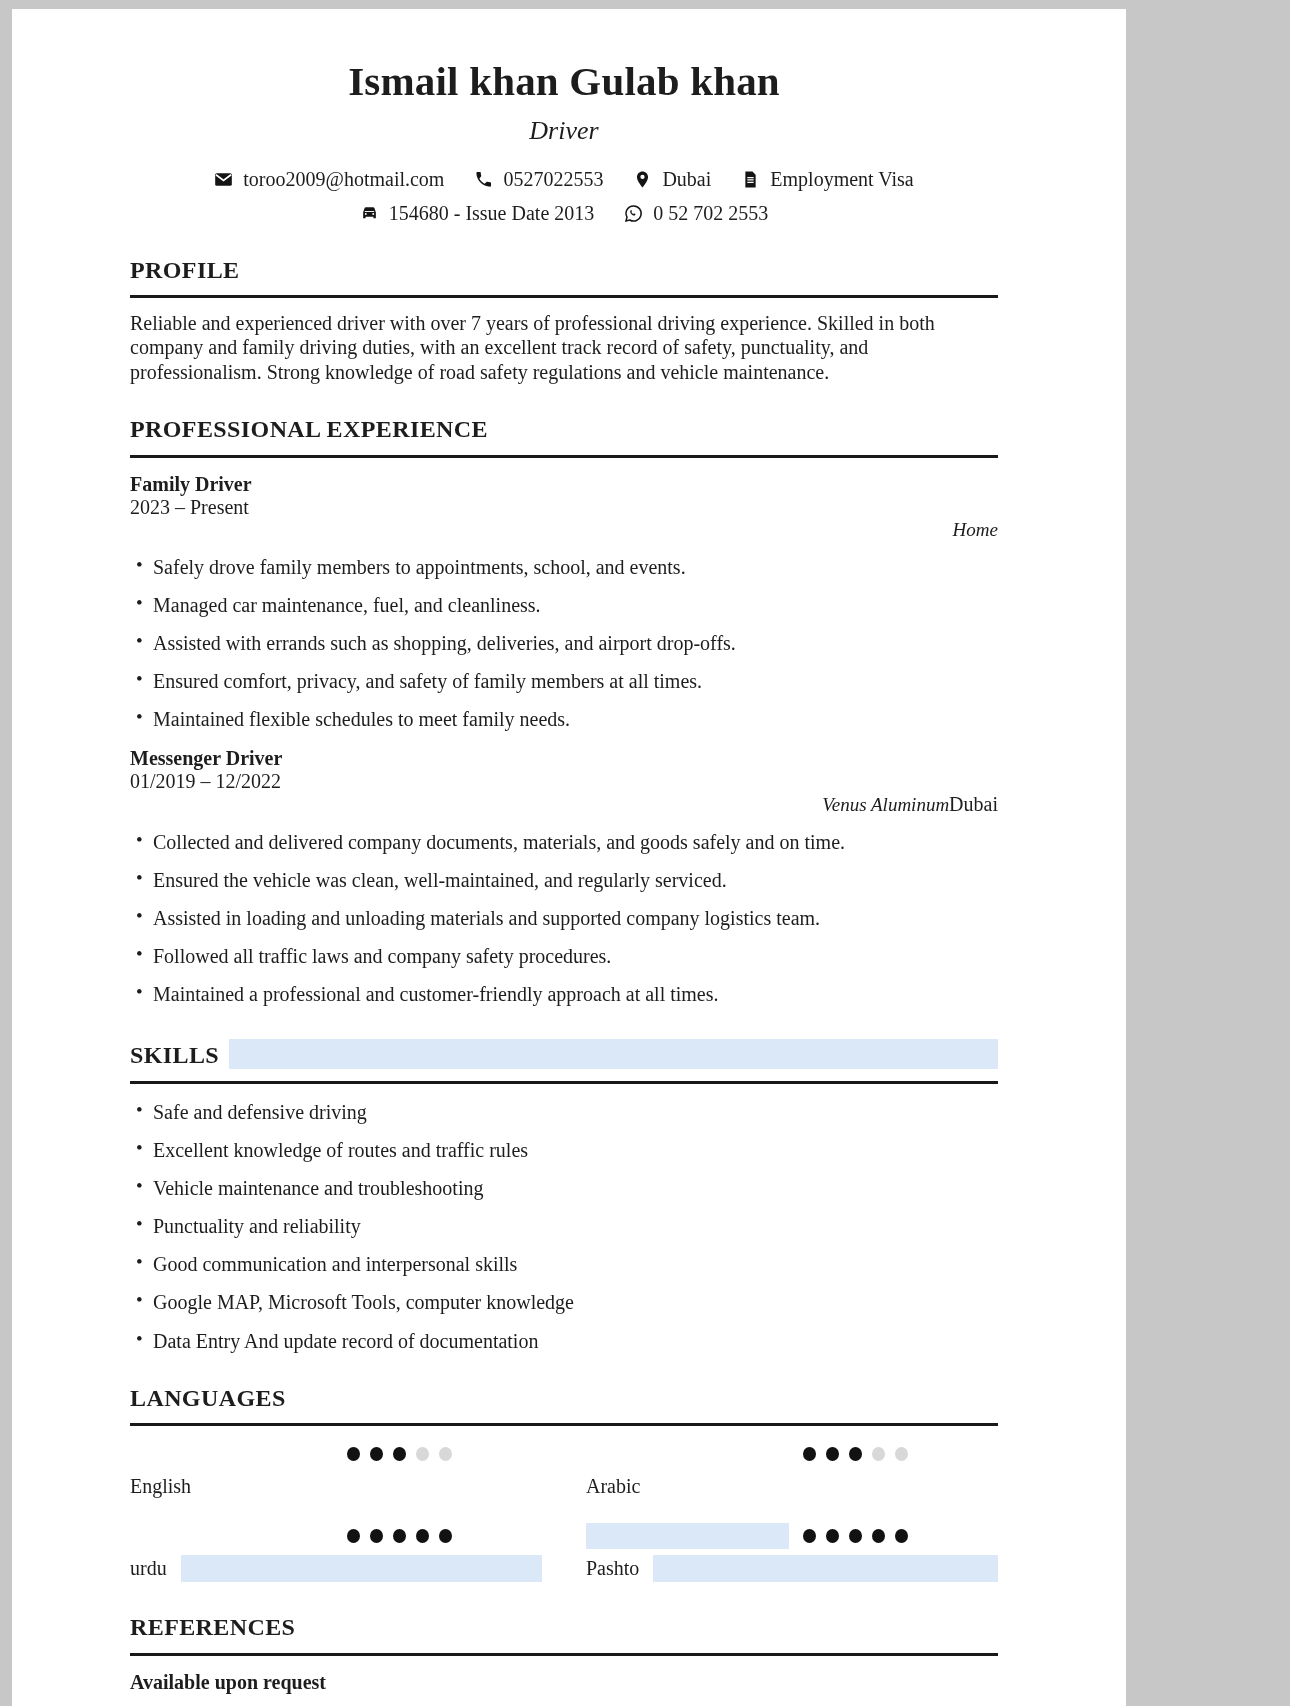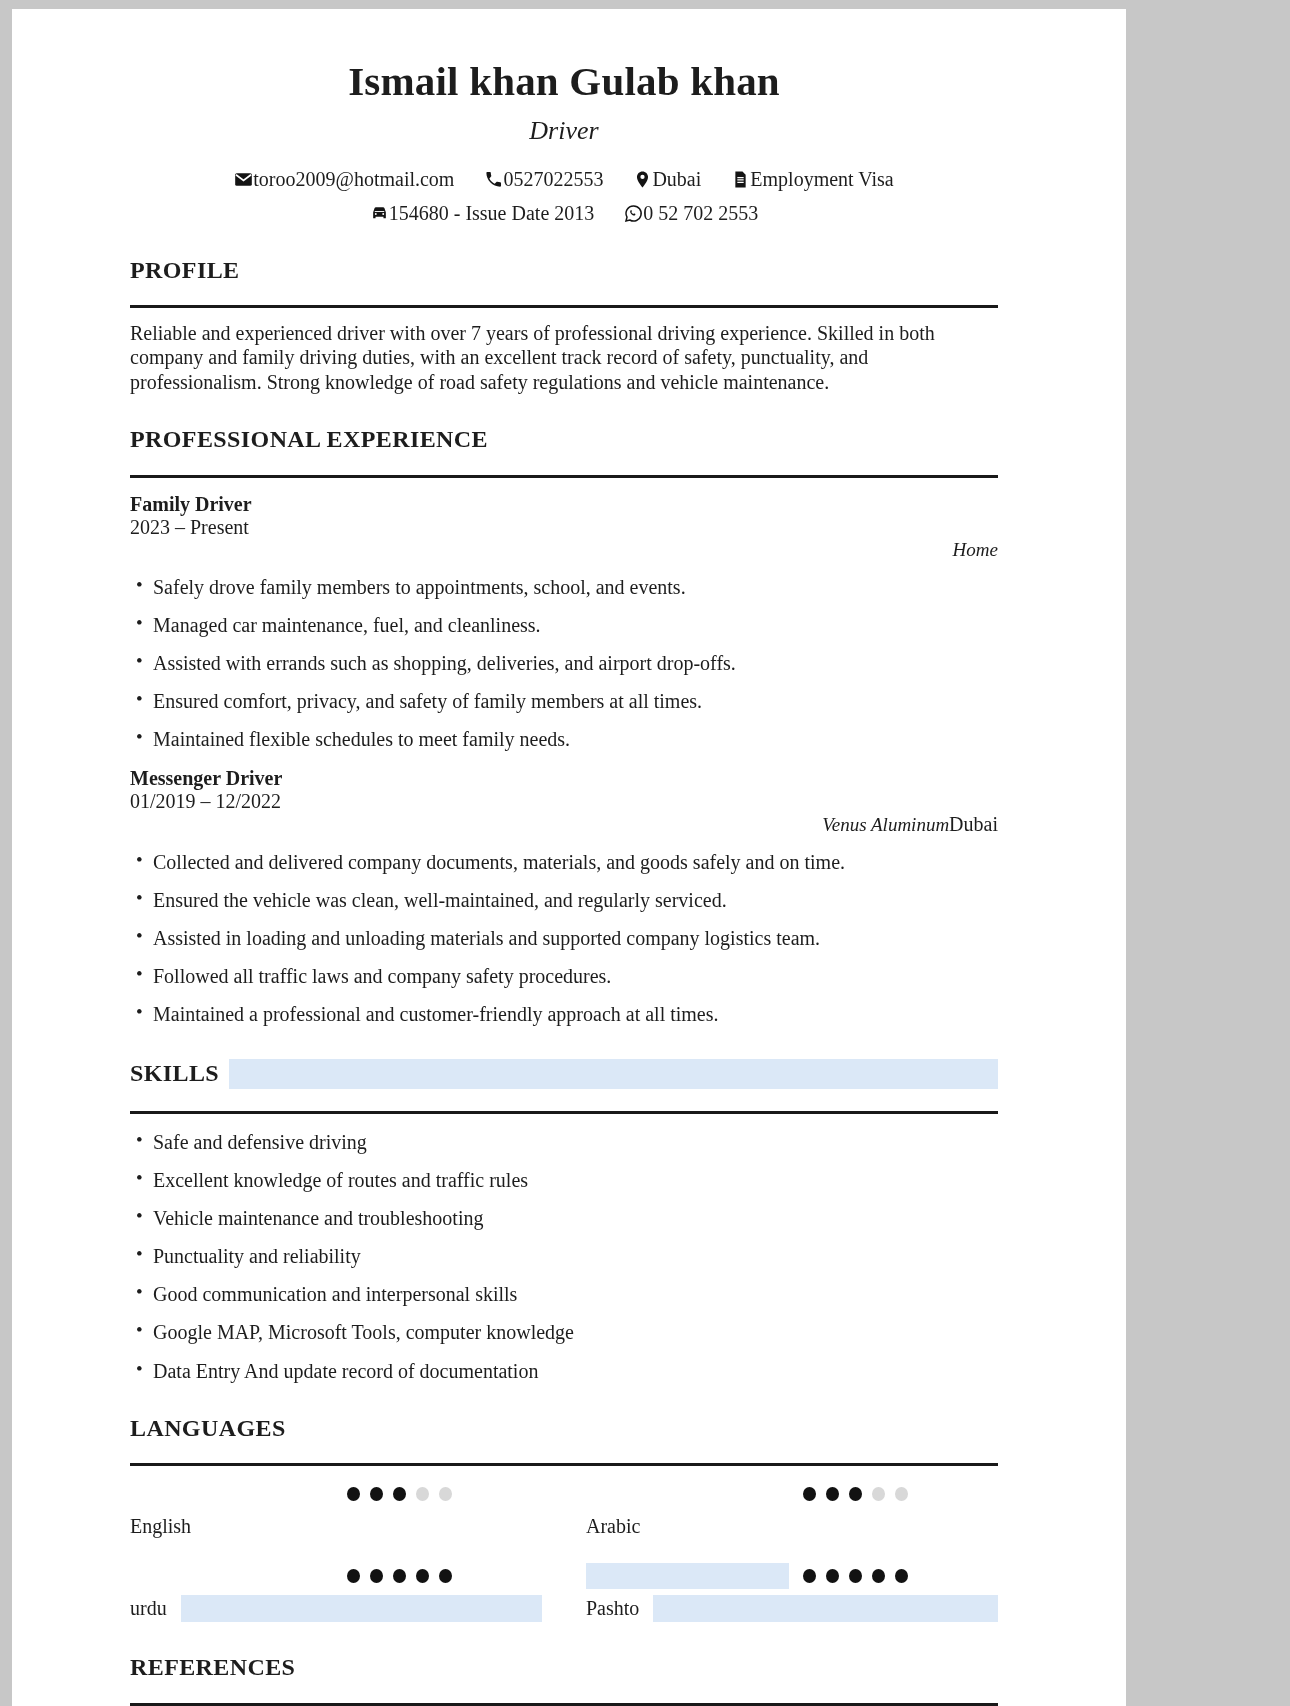--- a/index.html
+++ b/index.html
@@ -23,25 +23,25 @@
     width:1114px;
     min-height:1690px;
     padding:50px 128px 60px 118px;
   }
   
   .hdr{text-align:center;}
   .hdr-name{font-size:41px;font-weight:700;letter-spacing:.2px;margin:0;line-height:1.1;}
   .hdr-title{font-size:26px;font-style:italic;margin-top:13px;line-height:1.1;}
   .contact-row{display:flex;justify-content:center;align-items:center;gap:30px;margin-top:22px;font-size:20px;}
   .contact-row.second{margin-top:11px;}
-  .contact-item{display:flex;align-items:center;white-space:nowrap;}
+  .contact-item{display:flex;align-items:center;gap:10px;white-space:nowrap;}
   .cicon{width:19px;height:19px;flex:0 0 auto;display:block;}
   
   .section{margin-top:32px;}
-  .section-head{display:flex;align-items:center;border-bottom:3px solid var(--rule);padding-bottom:22px;}
+  .section-head{display:flex;align-items:flex-end;border-bottom:3px solid var(--rule);padding-bottom:12px;}
   .section-head h2{font-size:24px;font-weight:700;letter-spacing:.4px;margin:0;line-height:1.1;white-space:nowrap;}
   .head-bar{flex:1;height:30px;background:var(--hl);margin-left:10px;}
   .body-text{font-size:20px;line-height:1.22;margin-top:13px;}
   
   .job{margin-top:15px;}
   .job-row{display:flex;justify-content:space-between;align-items:baseline;font-size:20px;flex-direction:column;}
   .job-title{font-weight:700;}
   .job-dates{white-space:nowrap;}
   .job-sub{display:flex;justify-content:flex-end;align-items:baseline;font-size:19px;}
   .job-company{font-style:italic;}

